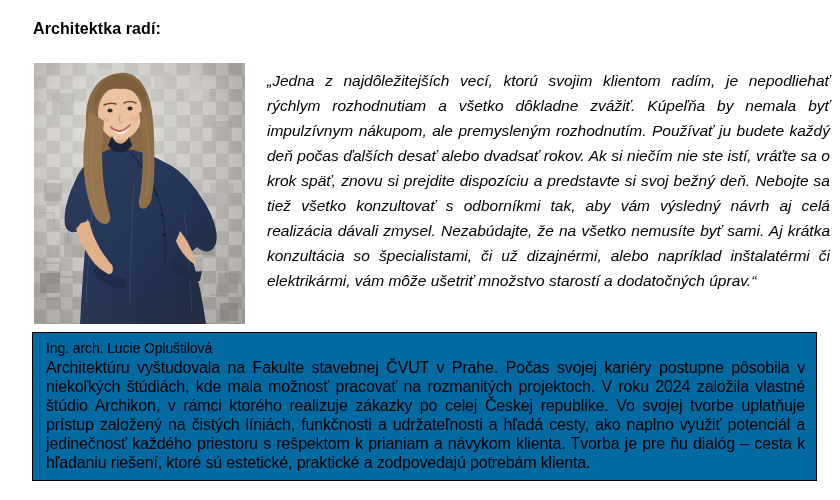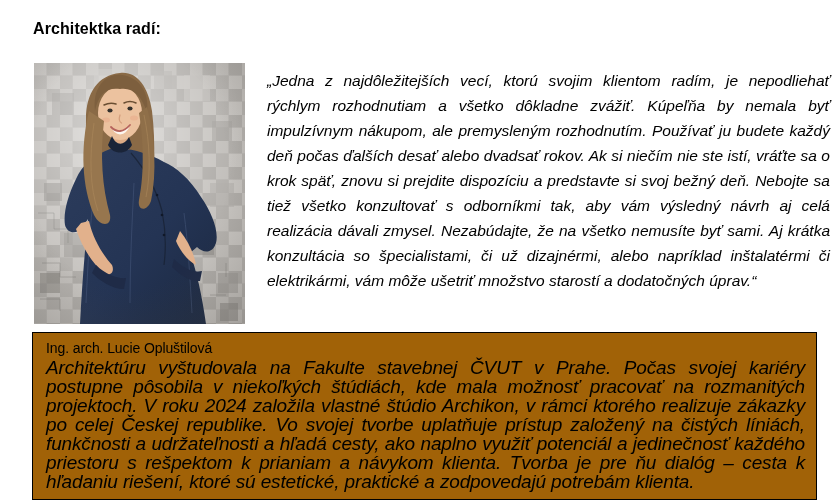--- a/index.html
+++ b/index.html
@@ -43,35 +43,34 @@
   }
   .bio-box {
     position: absolute;
     left: 32px;
     top: 332px;
     width: 785px;
     min-height: 133px;
     box-sizing: border-box;
     border: 1.5px solid #000000;
     padding: 6px 11px 8px 13px;
-    background: #a16207;
+    background: #0369a1;
   }
   .bio-name {
     font-size: 14px;
     line-height: 19px;
     letter-spacing: -0.1px;
   }
   .bio-text {
-    font-size: 19px;
+    font-size: 16px;
     line-height: 19px;
     letter-spacing: -0.15px;
     text-align: justify;
     hyphens: none;
     margin: 0;
-    font-style: italic;
   }
 </style>
 </head>
 <body>
 
 <div class="page">
 
   <div class="heading">Architektka radí:</div>
 
   <svg class="photo" viewBox="0 0 211 261" preserveAspectRatio="none" role="img" aria-label="Usmiata žena s dlhými hnedými vlasmi v tmavomodrých šatách s rukami vo vreckách pred sivou mozaikovou stenou">

